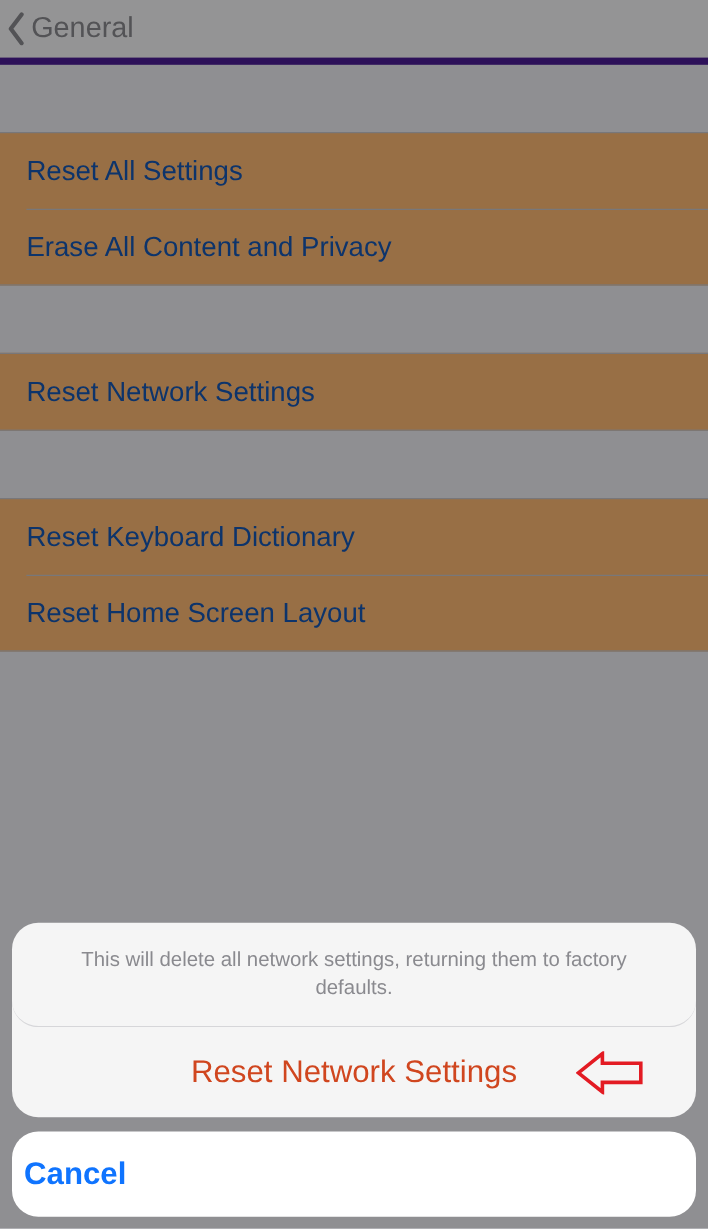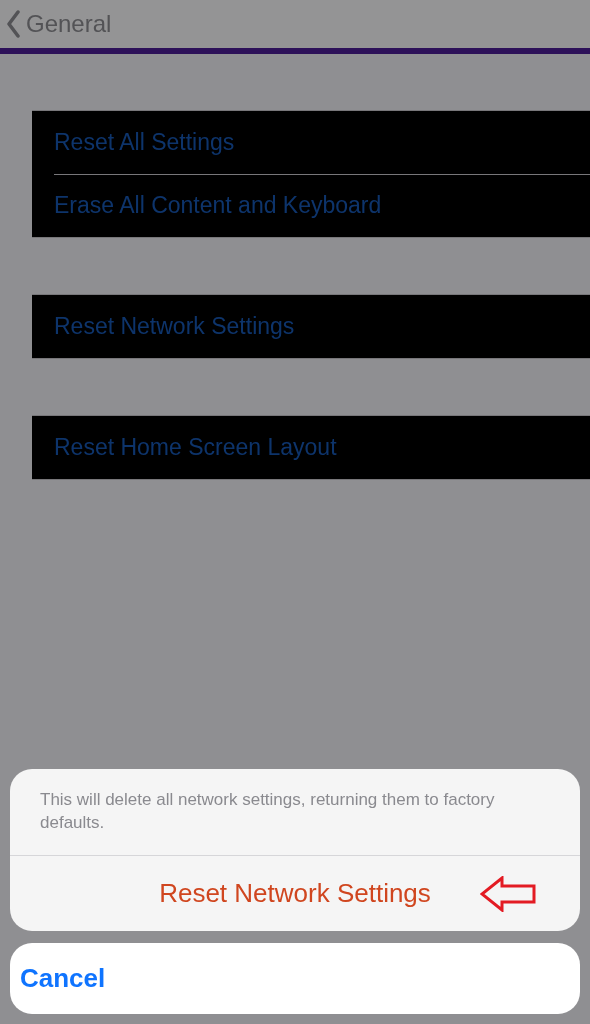--- a/index.html
+++ b/index.html
@@ -34,21 +34,21 @@
   .title {
     position: absolute;
     left: 0; right: 0;
     text-align: center;
     font-size: 23px;
     font-weight: 600;
     color: #000;
     pointer-events: none;
   }
 
-  .group { background: #000000; border-top: 1px solid #c8c7cc; border-bottom: 1px solid #c8c7cc; margin-left: 32px; }
+  .group { background: #fdba74; border-top: 1px solid #c8c7cc; border-bottom: 1px solid #c8c7cc; }
   .gap   { height: 56px; }
 
   .row {
     padding: 18px 22px;
     font-size: 23px;
     color: #1757b3;
     cursor: pointer;
     position: relative;
   }
   .row + .row::before {
@@ -70,25 +70,26 @@
     position: absolute;
     left: 10px; right: 10px; bottom: 10px;
   }
   .sheet {
     background: rgba(248,248,248,0.97);
     border-radius: 22px;
     overflow: hidden;
   }
   .sheet-msg {
     padding: 20px 30px;
-    text-align: left;
+    text-align: center;
     font-size: 17px;
     line-height: 1.35;
     color: #8a8a8f;
     border-bottom: 1px solid #d6d6d9;
+    border-radius: 22px;
   }
   .sheet-action {
     text-align: center;
     padding: 22px 10px;
     font-size: 26px;
     color: #d0461f;
     cursor: pointer;
     position: relative;
   }
   .cancel {
@@ -128,35 +129,38 @@
     </div>
   </div>
 
   <div class="gap"></div>
 
   <div class="group">
     <div class="row">
       <span>Reset All Settings</span>
     </div>
     <div class="row">
-      <span>Erase All Content and Keyboard</span>
+      <span>Erase All Content and Privacy</span>
     </div>
   </div>
 
   <div class="gap"></div>
 
   <div class="group">
     <div class="row">
       <span>Reset Network Settings</span>
     </div>
   </div>
 
   <div class="gap"></div>
 
   <div class="group">
+    <div class="row">
+      <span>Reset Keyboard Dictionary</span>
+    </div>
     <div class="row">
       <span>Reset Home Screen Layout</span>
     </div>
   </div>
 
 </div>
 
 <div class="dim"></div>
 
 <div class="sheet-wrap">

